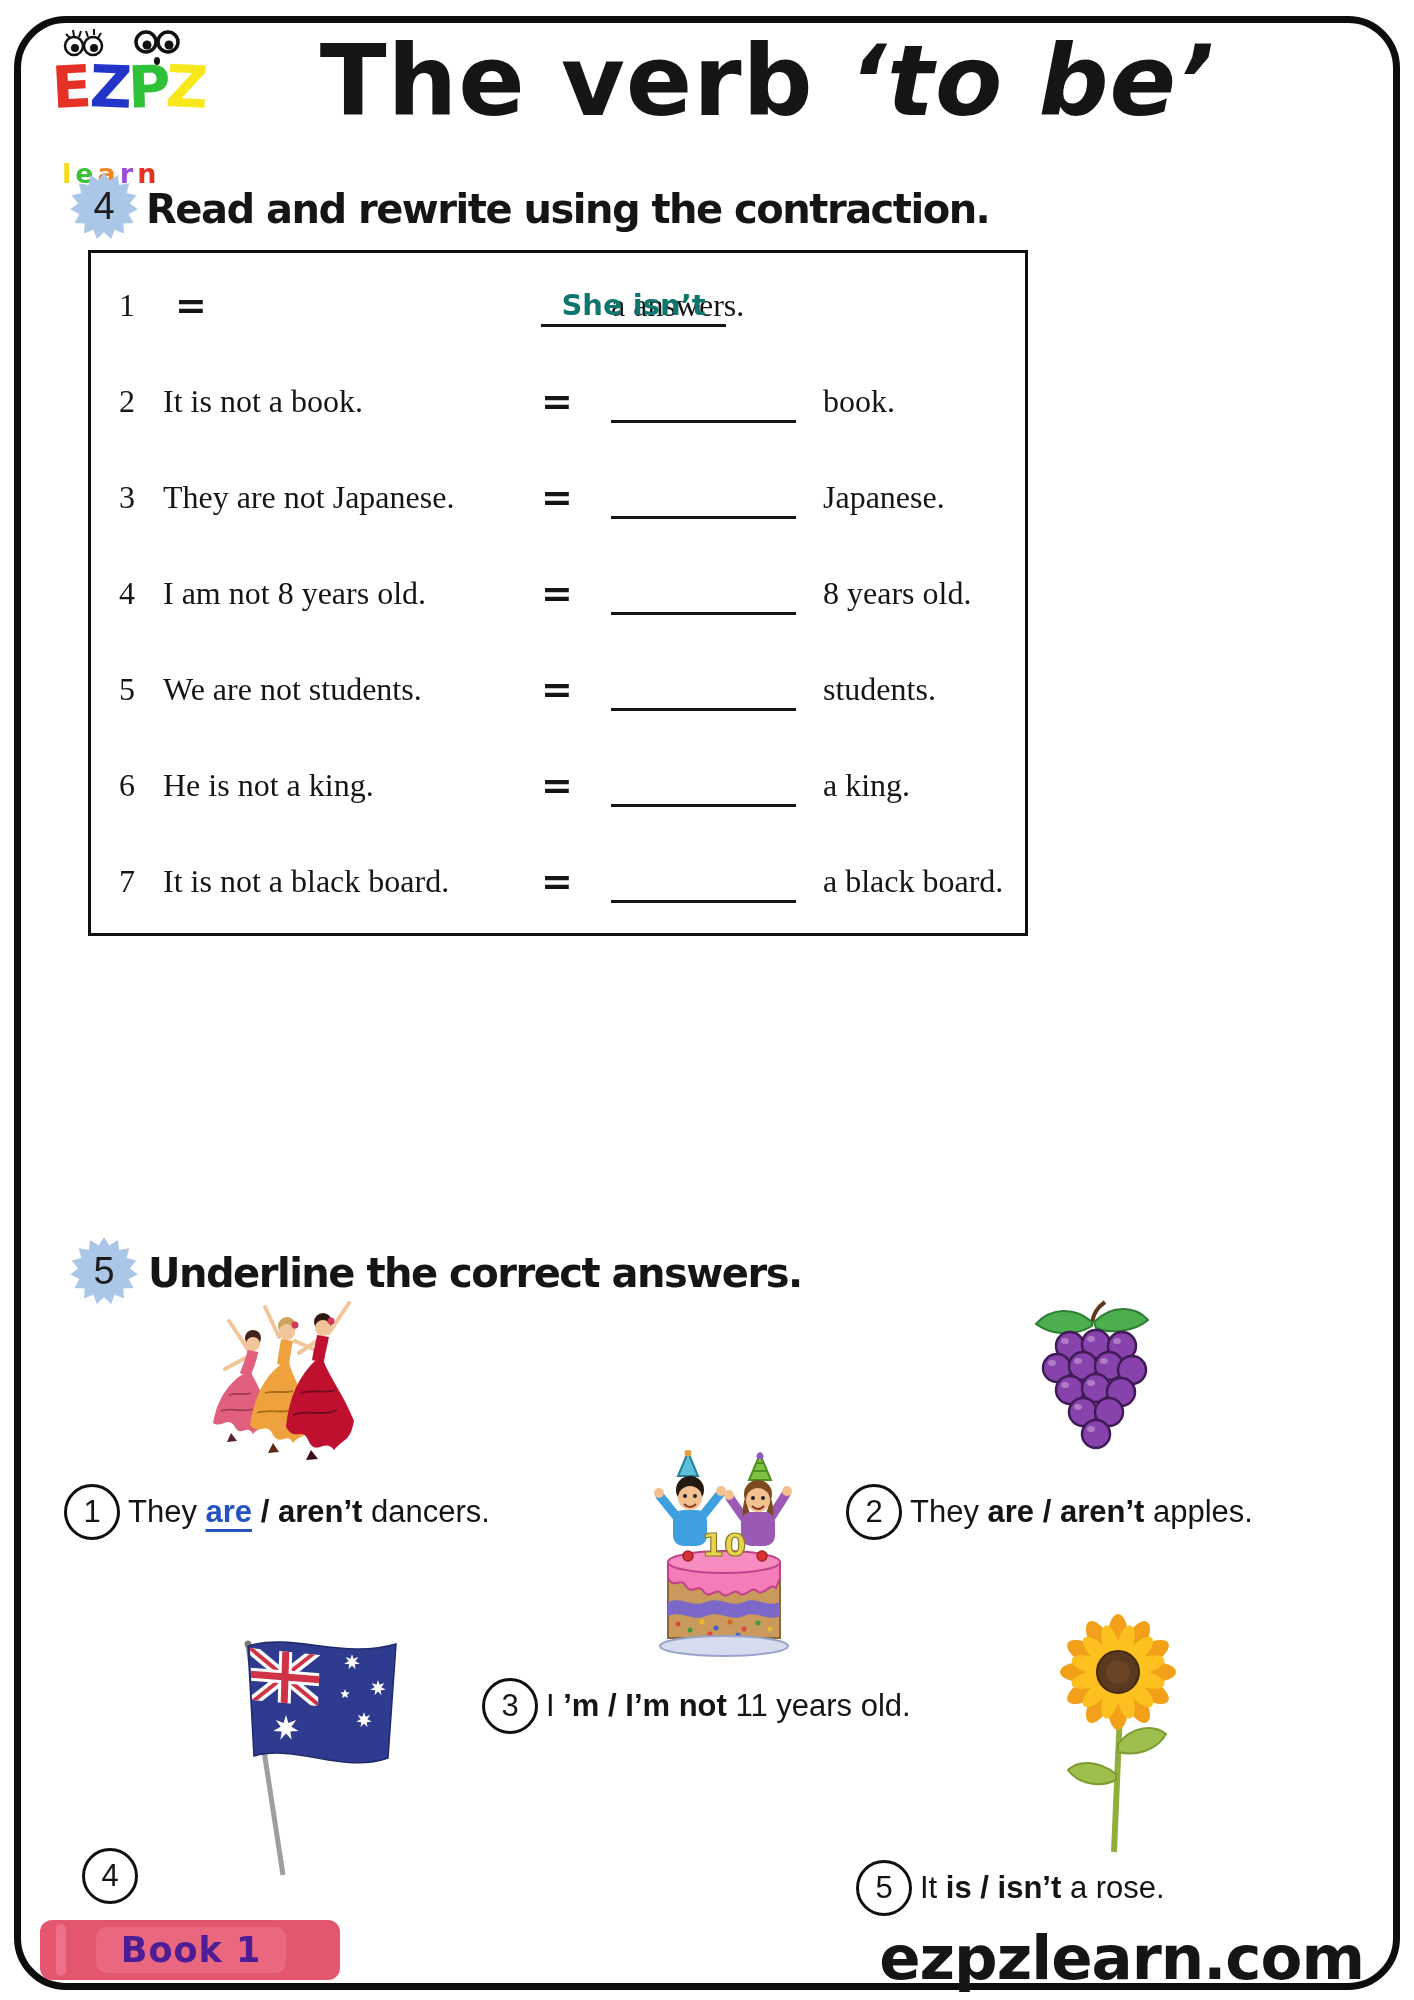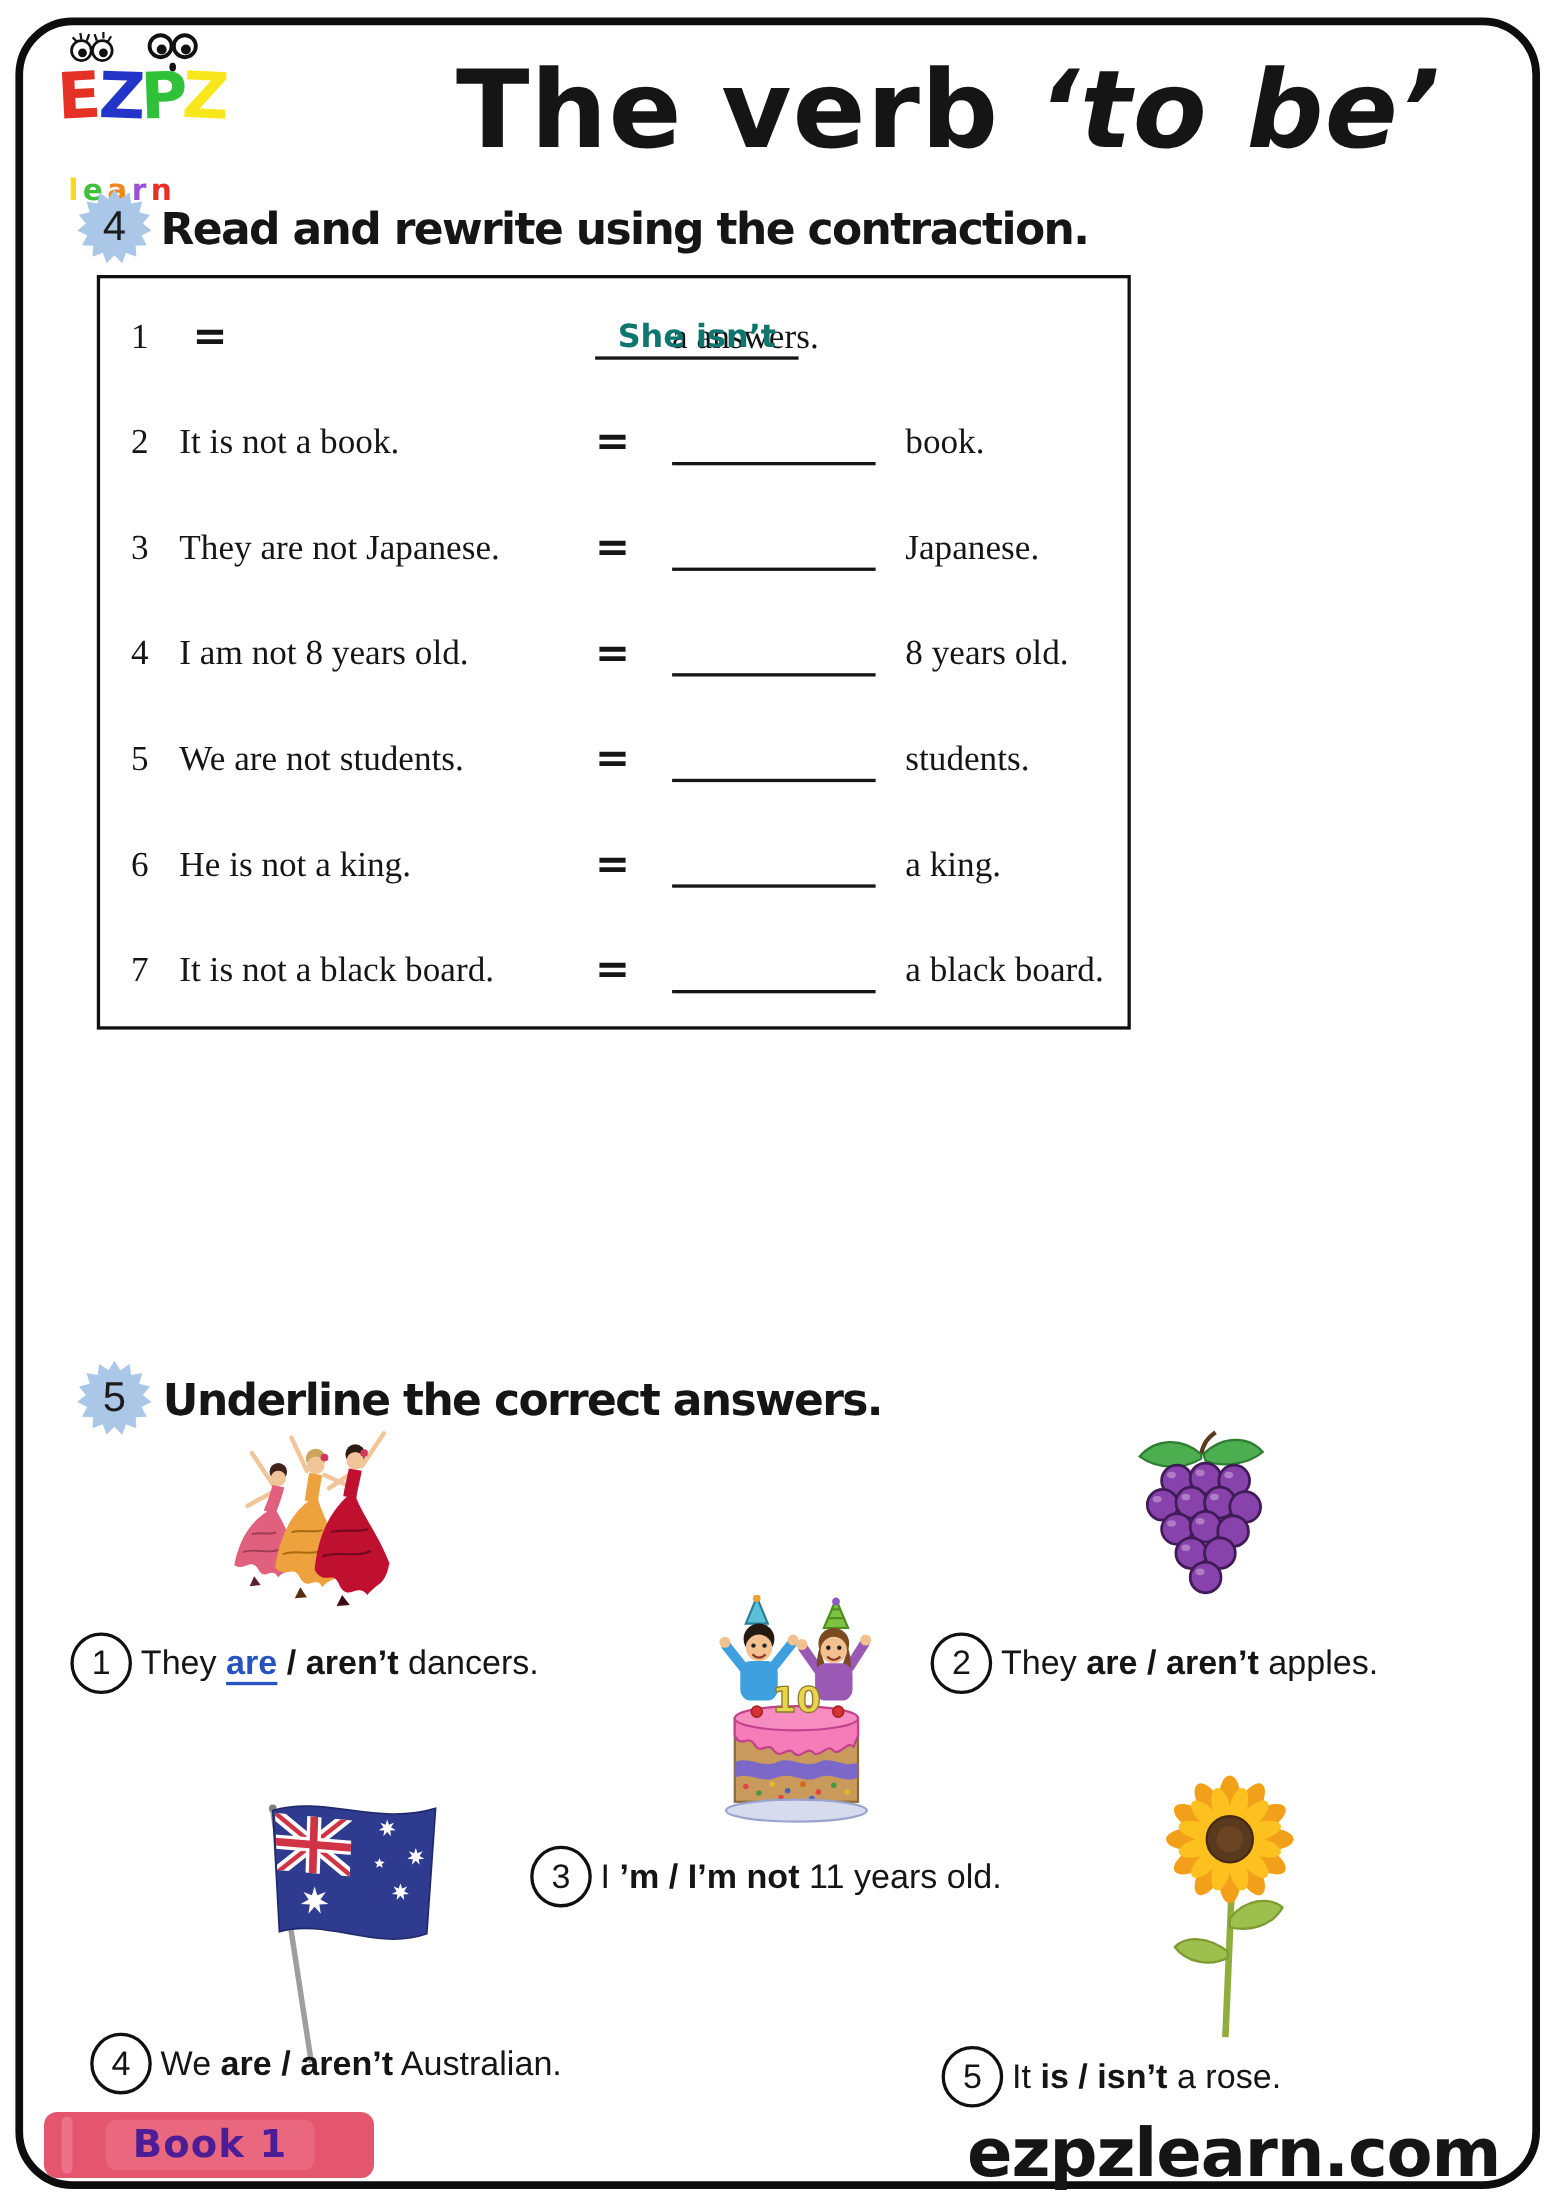--- a/index.html
+++ b/index.html
@@ -14,21 +14,21 @@
   .logo .brand span{position:absolute;top:0;}
   .logo .b0{left:0;color:#e53026;transform:rotate(-3deg);}
   .logo .b1{left:38px;color:#2335c8;transform:rotate(2deg);top:4px;}
   .logo .b2{left:76px;color:#2fc138;transform:rotate(-2deg);}
   .logo .b3{left:114px;color:#f8e71b;transform:rotate(3deg);top:4px;}
   .logo .word{position:absolute;left:10px;top:102px;font-family:"DejaVu Sans",sans-serif;font-weight:bold;font-size:27px;letter-spacing:4px;margin-top:28px;}
   .logo .w0{color:#f8d91b;}.logo .w1{color:#3fbf3a;}.logo .w2{color:#f0861f;}.logo .w3{color:#9b4fd6;}.logo .w4{color:#e53026;}
   .logo svg{position:absolute;left:6px;top:-2px;}
 
   
-  .main-title{position:absolute;left:225px;top:48px;width:1085px;text-align:right;
+  .main-title{position:absolute;left:225px;top:28px;width:1085px;text-align:center;
     font-family:"DejaVu Sans",sans-serif;font-weight:bold;font-size:98px;line-height:1.1;letter-spacing:1px;white-space:nowrap;}
   .main-title .it{font-style:italic;}
 
   
   .badge{position:absolute;width:68px;height:72px;}
   .badge svg{position:absolute;left:0;top:0;}
   .badge .n{position:absolute;left:0;top:8px;width:100%;text-align:center;font-size:38px;font-family:"Liberation Sans",sans-serif;color:#1c1c1c;line-height:56px;}
   .badge4{left:70px;top:170px;}
   .badge5{left:70px;top:1235px;}
   .sec-heading{position:absolute;font-family:"DejaVu Sans",sans-serif;font-weight:bold;font-size:40px;letter-spacing:-1.5px;white-space:nowrap;}
@@ -407,21 +407,20 @@
 <div class="q q2">
   <span class="qnum">2</span>
   <span class="qtext"><span>They </span><span class="bold">are</span><span class="bold"> / </span><span class="bold">aren’t</span><span> apples.</span></span>
 </div>
 <div class="q q3">
   <span class="qnum">3</span>
   <span class="qtext"><span>I </span><span class="bold">’m</span><span class="bold"> / </span><span class="bold">I’m not</span><span> 11 years old.</span></span>
 </div>
 <div class="q q4">
   <span class="qnum">4</span>
-  <span class="qtext"><span>We </span><span class="bold">are</span><span class="bold"> / </span><span class="bold">aren’t</span><span> Australian.</span></span>
 </div>
 <div class="q q5">
   <span class="qnum">5</span>
   <span class="qtext"><span>It </span><span class="bold">is</span><span class="bold"> / </span><span class="bold">isn’t</span><span> a rose.</span></span>
 </div>
 
 <div class="book-ribbon">
   <div class="stripe"></div>
   <div class="panel">
       <span>Book 1</span>

